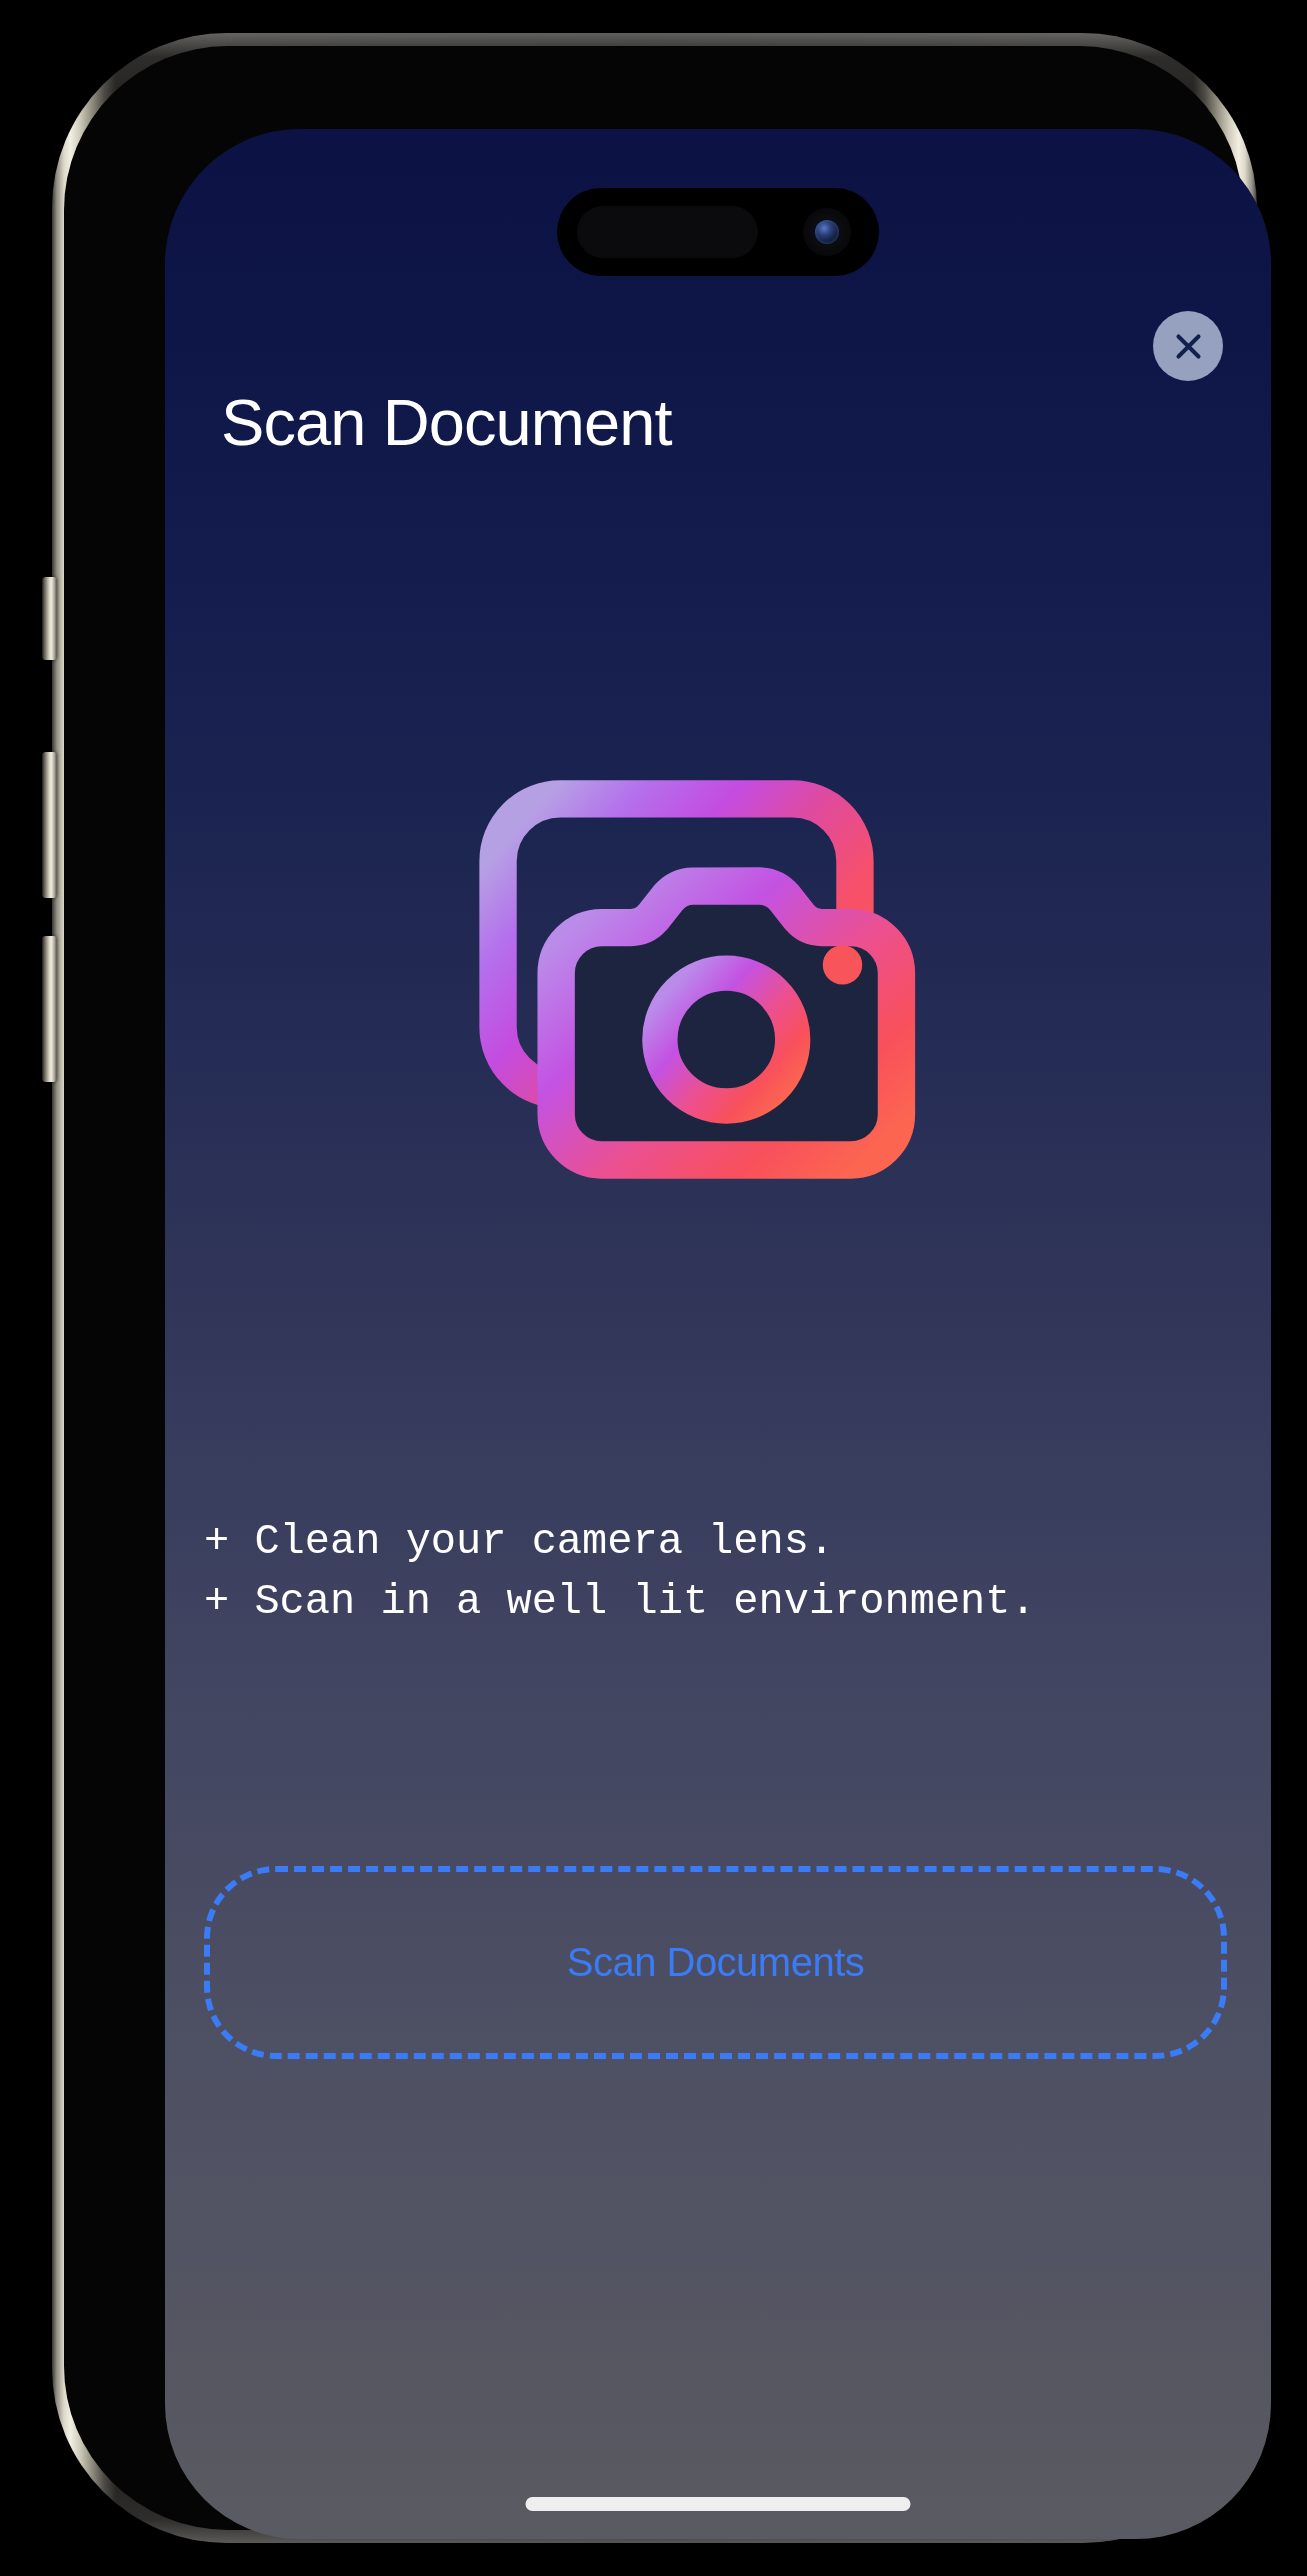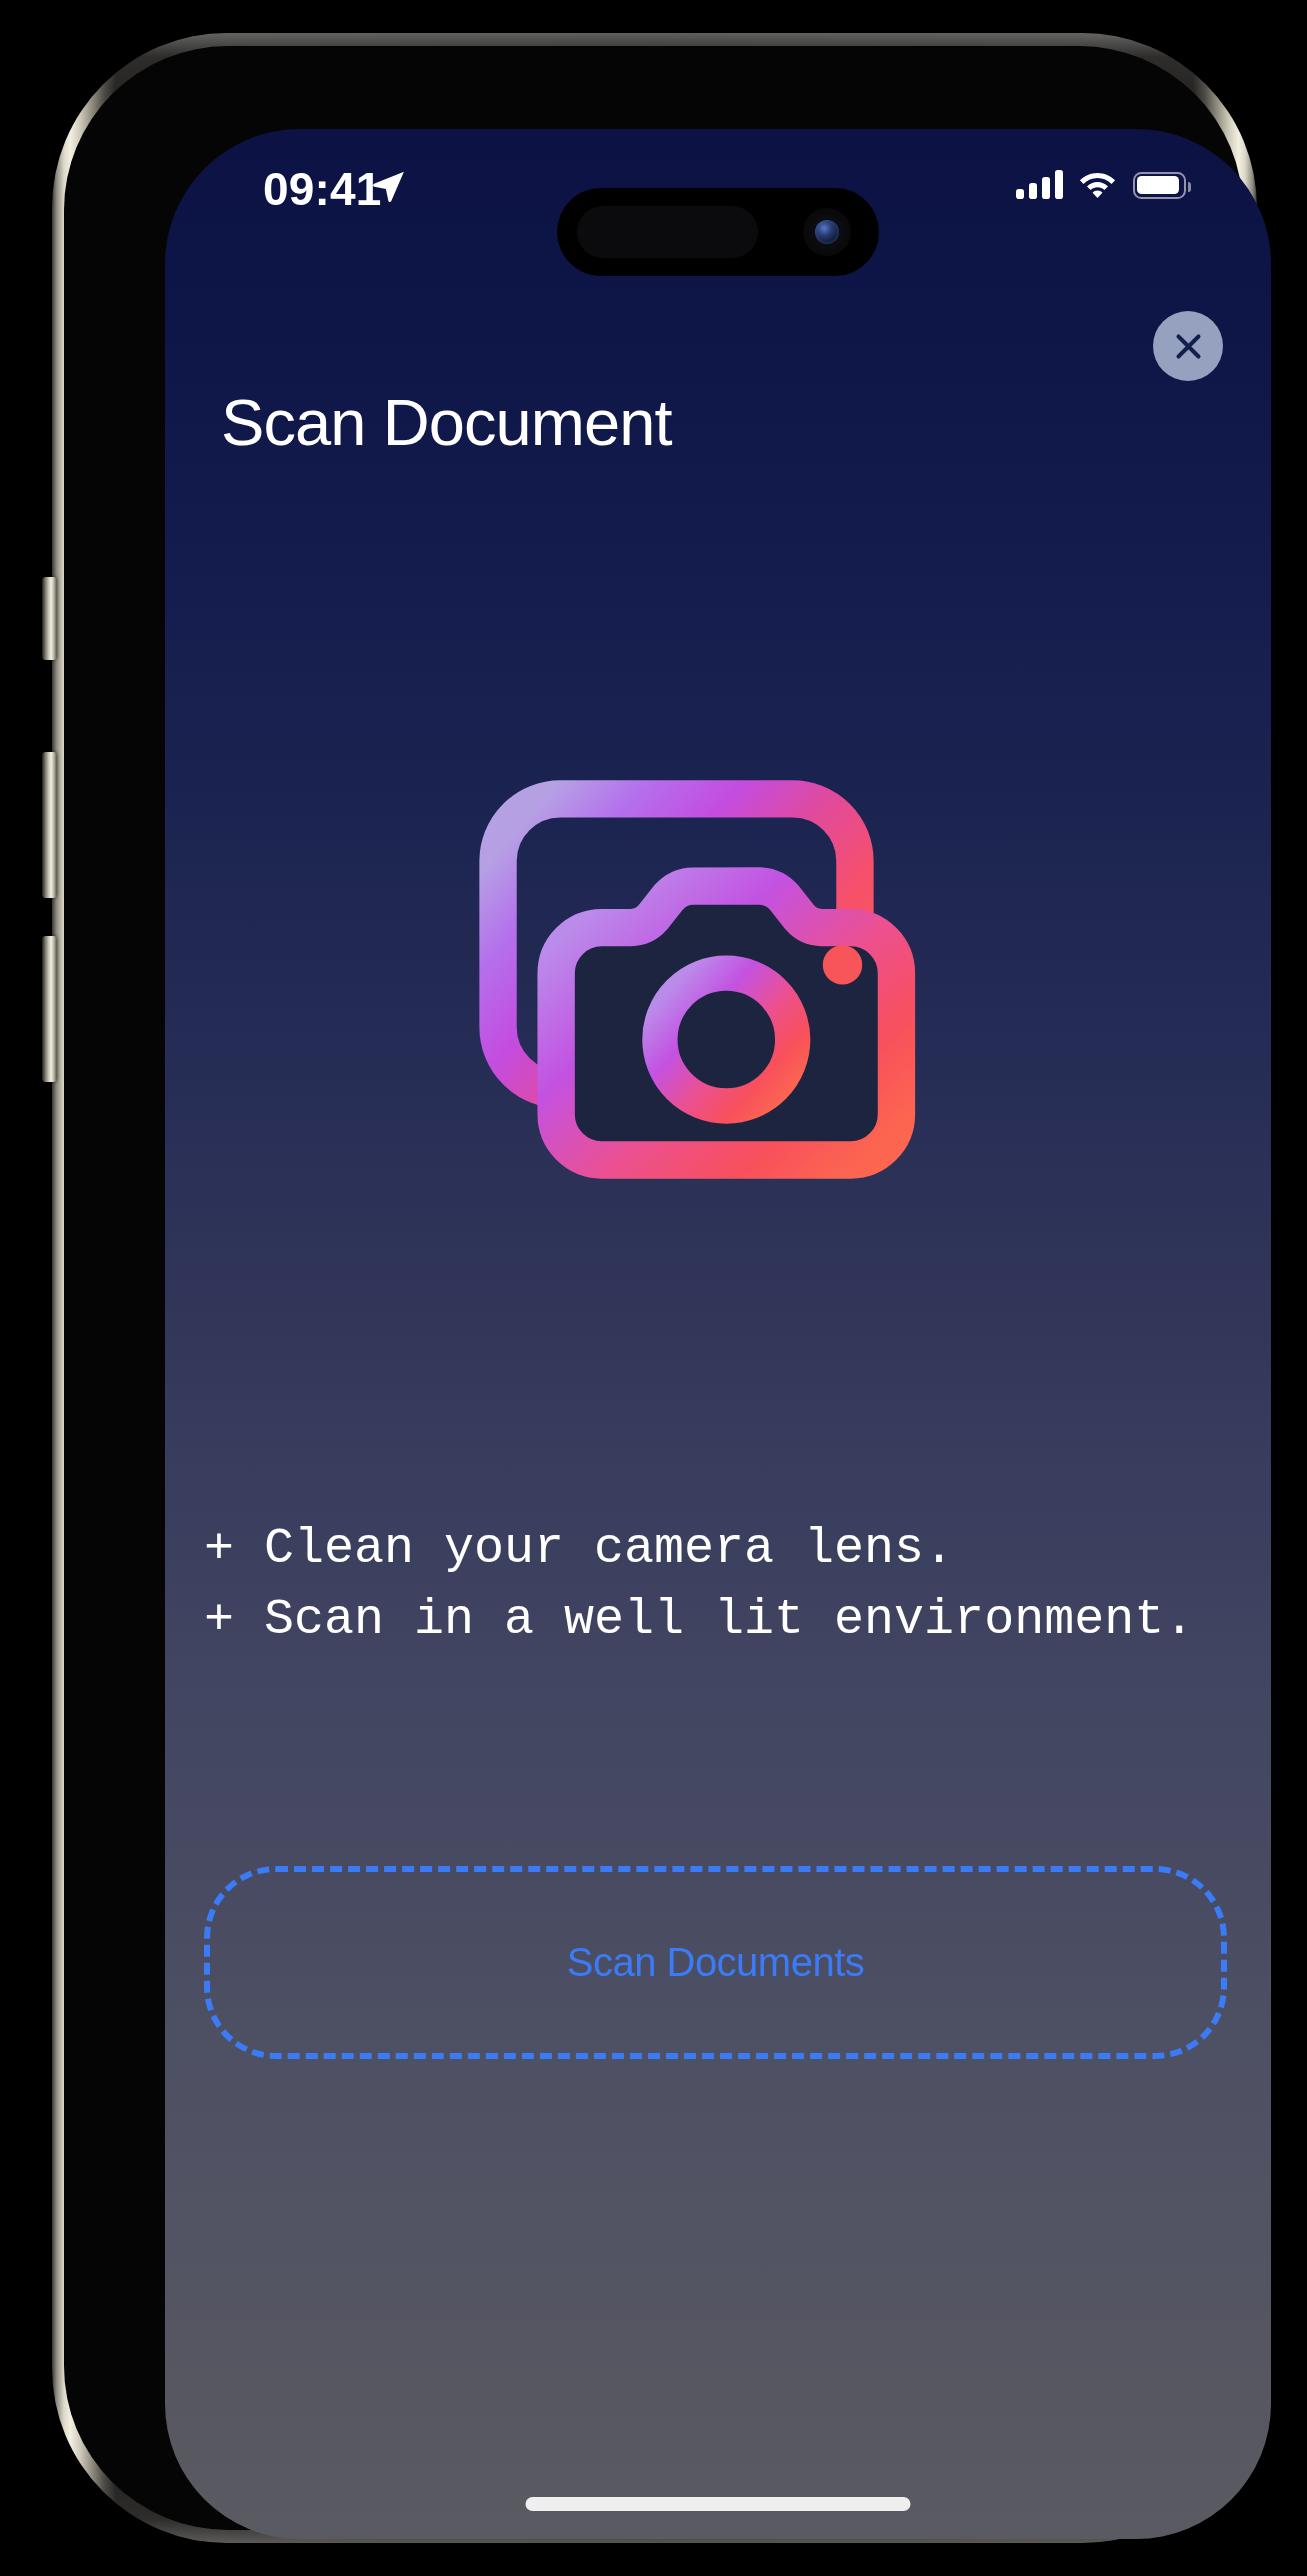--- a/index.html
+++ b/index.html
@@ -279,21 +279,21 @@
     height: 415px;
   }
   .hero-icon svg { width: 100%; height: 100%; display: block; }
 
   .instructions {
     position: absolute;
     left: 39px;
     top: 1384px;
     width: 1023px;
     font-family: "Liberation Mono", monospace;
-    font-size: 50px;
+    font-size: 42px;
     line-height: 1.42;
     color: #ffffff;
     white-space: pre-wrap;
     word-break: break-word;
   }
 
   .scan-button {
     position: absolute;
     left: 39px;
     top: 1737px;
@@ -339,44 +339,20 @@
 
   <div class="phone-bezel">
 
     <div class="screen">
 
       <div class="dynamic-island">
         <div class="di-pill"></div>
         <div class="di-camera"></div>
       </div>
 
-      <div class="status-bar">
-        <div class="status-time">09:41</div>
-
-        <svg class="loc-arrow" viewBox="0 0 24 24">
-          <path d="M22 2.5 L2.6 10.2 C1.7 10.6 1.8 11.9 2.8 12.1 L10.3 13.7 L11.9 21.2 C12.1 22.2 13.4 22.3 13.8 21.4 Z" fill="#ffffff"></path>
-        </svg>
-
-        <div class="status-right">
-          <div class="sig-bars">
-            <i></i>
-              <i></i>
-              <i></i>
-              <i></i>
-          </div>
-          <svg class="wifi-icon" viewBox="0 0 24 18">
-            <path d="M12 1.2C7.6 1.2 3.6 3 0.6 5.9 L2.9 8.3 C5.3 5.9 8.5 4.5 12 4.5 s6.7 1.4 9.1 3.8 l2.3-2.4 C20.4 3 16.4 1.2 12 1.2 z" fill="#ffffff"></path>
-            <path d="M12 7.1 c-2.6 0-5 1.05-6.8 2.8 l2.35 2.4 C8.75 11.15 10.3 10.5 12 10.5 s3.25 0.65 4.45 1.8 l2.35-2.4 C17 8.15 14.6 7.1 12 7.1 z" fill="#ffffff"></path>
-            <path d="M12 12.6 c-1.25 0-2.4 0.5-3.2 1.35 L12 17.4 l3.2-3.45 C14.4 13.1 13.25 12.6 12 12.6 z" fill="#ffffff"></path>
-          </svg>
-          <div class="battery">
-            <div class="battery-fill"></div>
-          </div>
-        </div>
-      </div>
 
       <button class="close-button">
         <svg viewBox="0 0 24 24">
           <path d="M5.5 5.5 L18.5 18.5 M18.5 5.5 L5.5 18.5" stroke="#12204e" stroke-width="2.6" stroke-linecap="round"></path>
         </svg>
       </button>
 
       <div class="page-title">Scan Document</div>
 
       <div class="hero-icon">

